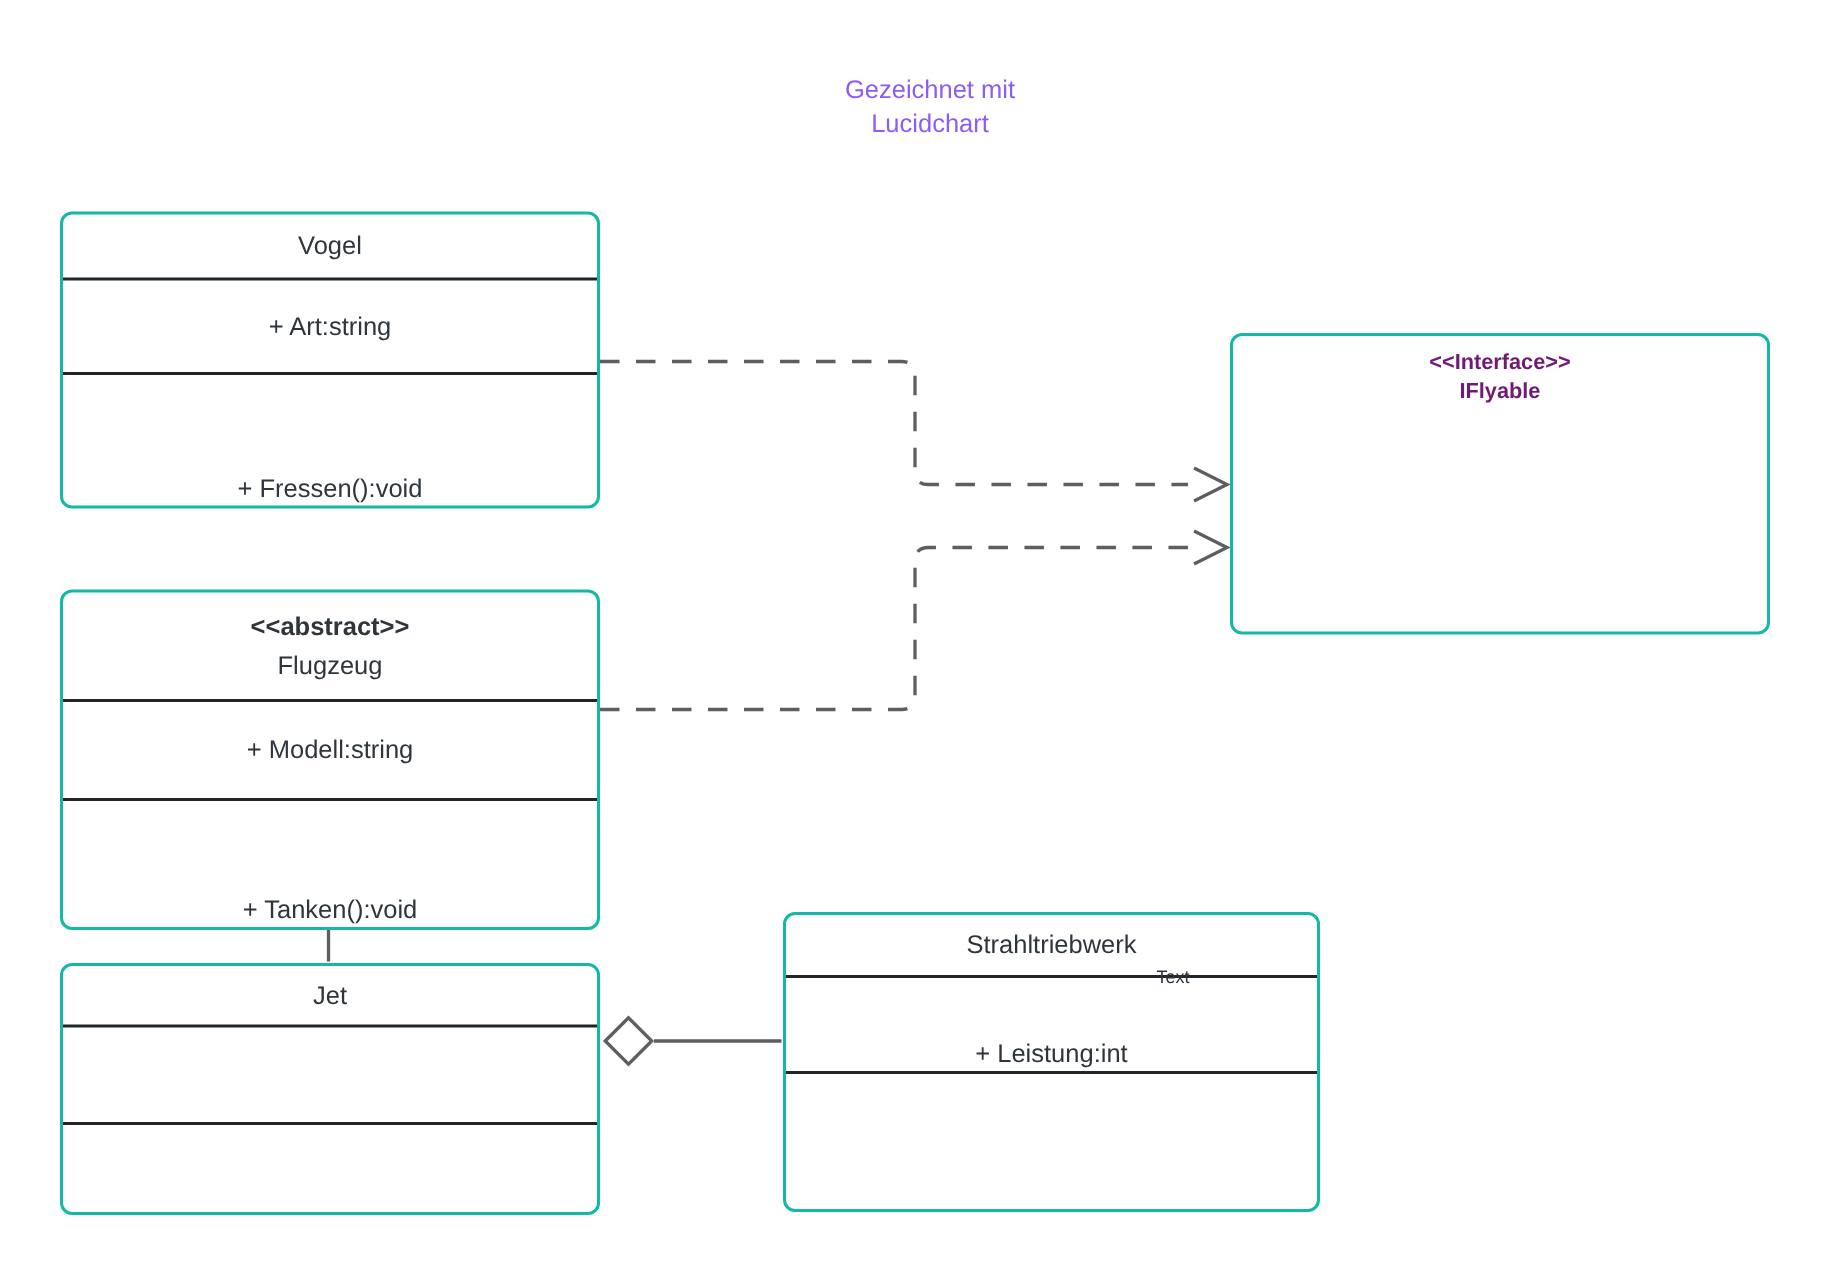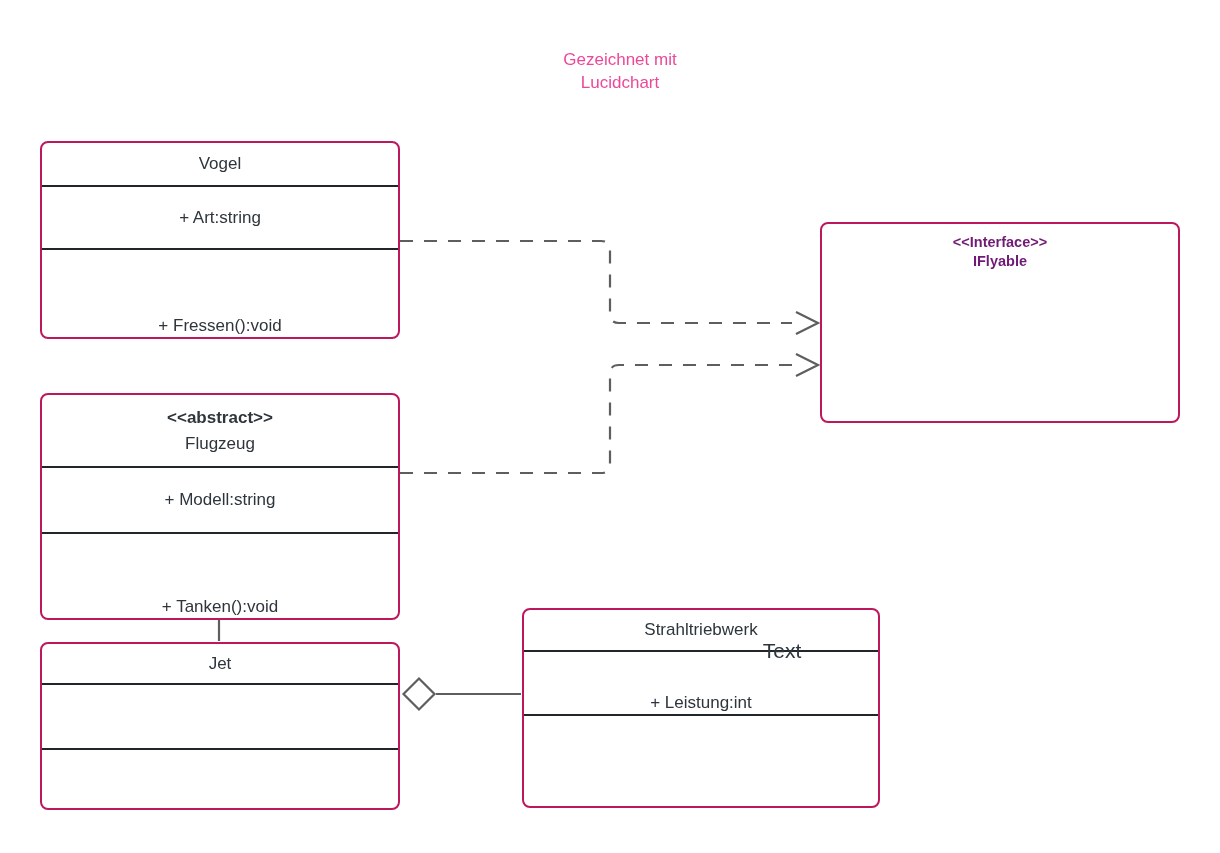--- a/index.html
+++ b/index.html
@@ -16,21 +16,21 @@
     overflow: hidden;
   }
   .watermark {
     position: absolute;
     left: 470px;
     top: 48px;
     width: 300px;
     text-align: center;
     font-size: 17px;
     line-height: 23px;
-    color: #ec4899;
+    color: #8b5cf6;
     z-index: 3;
   }
   .connector-layer {
     position: absolute;
     left: 0;
     top: 0;
     z-index: 1;
   }
   .edge {
     stroke: #5e5e5e;
@@ -45,21 +45,21 @@
     fill: none;
     stroke-linejoin: miter;
   }
   .edge.filled-white {
     fill: #ffffff;
   }
   .uml-class {
     position: absolute;
     box-sizing: border-box;
     background: #ffffff;
-    border: 2px solid #be185d;
+    border: 2px solid #14b8a6;
     border-radius: 8px;
     display: flex;
     flex-direction: column;
     color: #2e353c;
     font-size: 17px;
     z-index: 2;
   }
   .cmp {
     box-sizing: border-box;
     display: flex;
@@ -115,21 +115,21 @@
   .box-strahl .c1 { height: 40px; }
   .box-strahl .c2 { height: 64px; align-items: flex-end; }
   .box-strahl .c3 { flex: 1; }
 
   .edge-label {
     position: absolute;
     left: 758px;
     top: 641px;
     width: 48px;
     text-align: center;
-    font-size: 21px;
+    font-size: 12px;
     line-height: 20px;
     color: #2e353c;
     z-index: 4;
     background: transparent;
   }
 </style>
 </head>
 <body>
 
 <div class="canvas">

